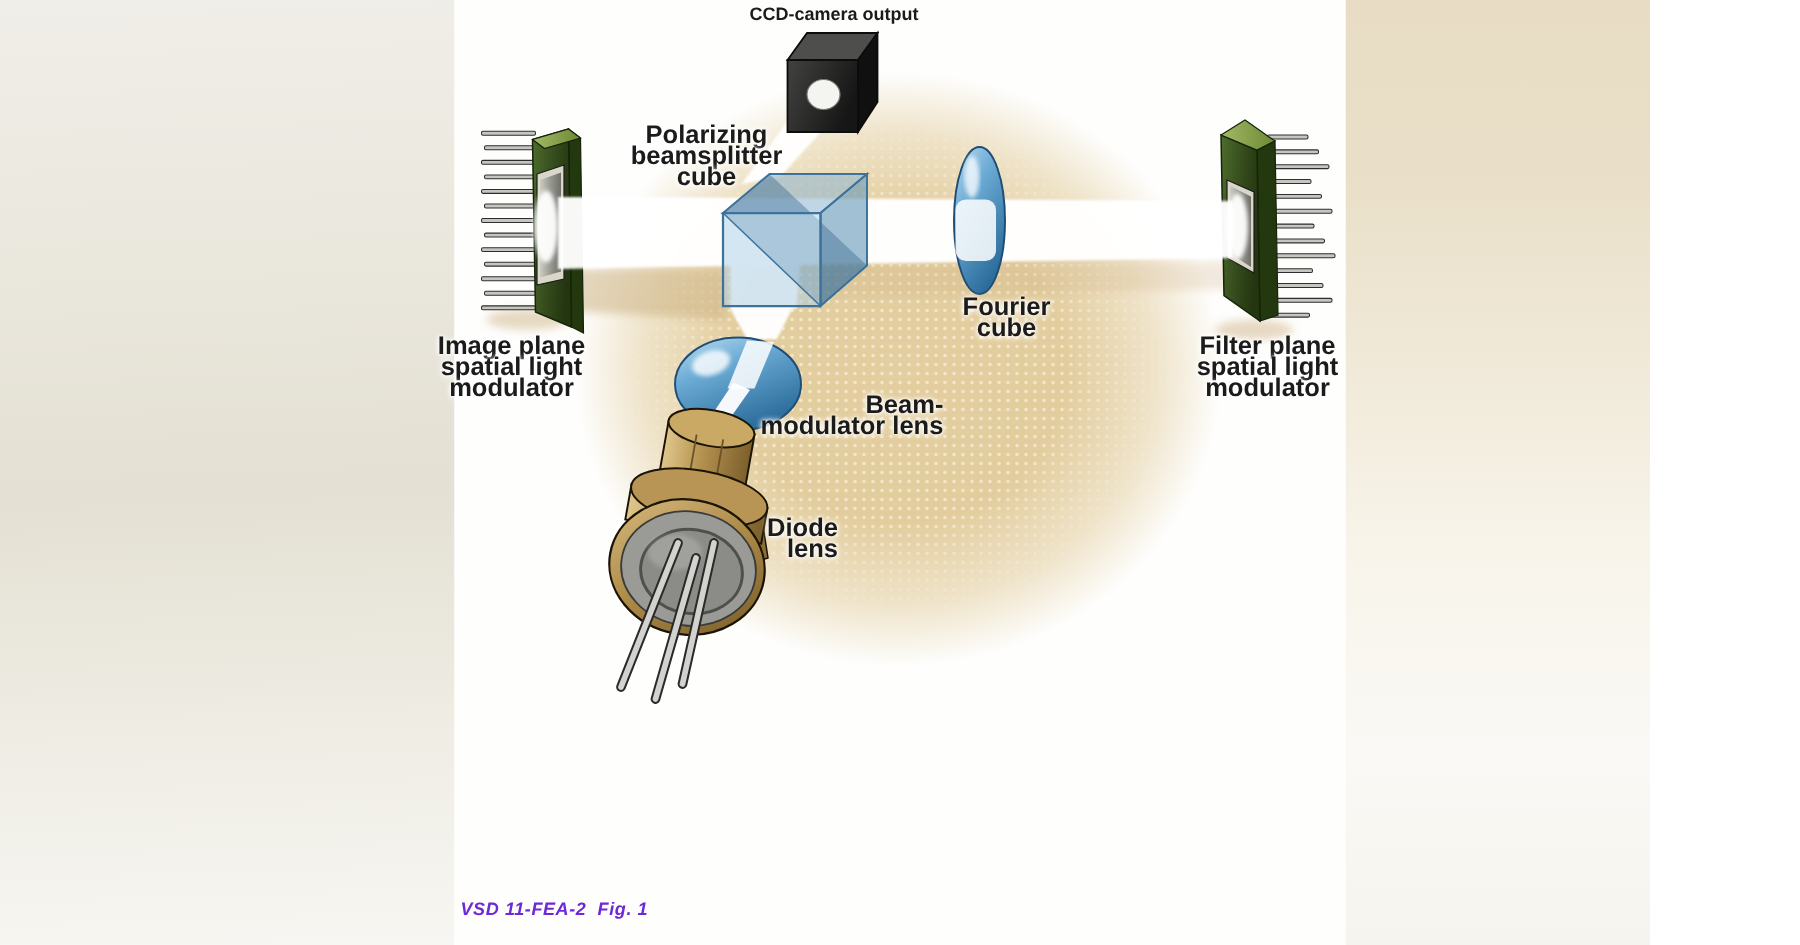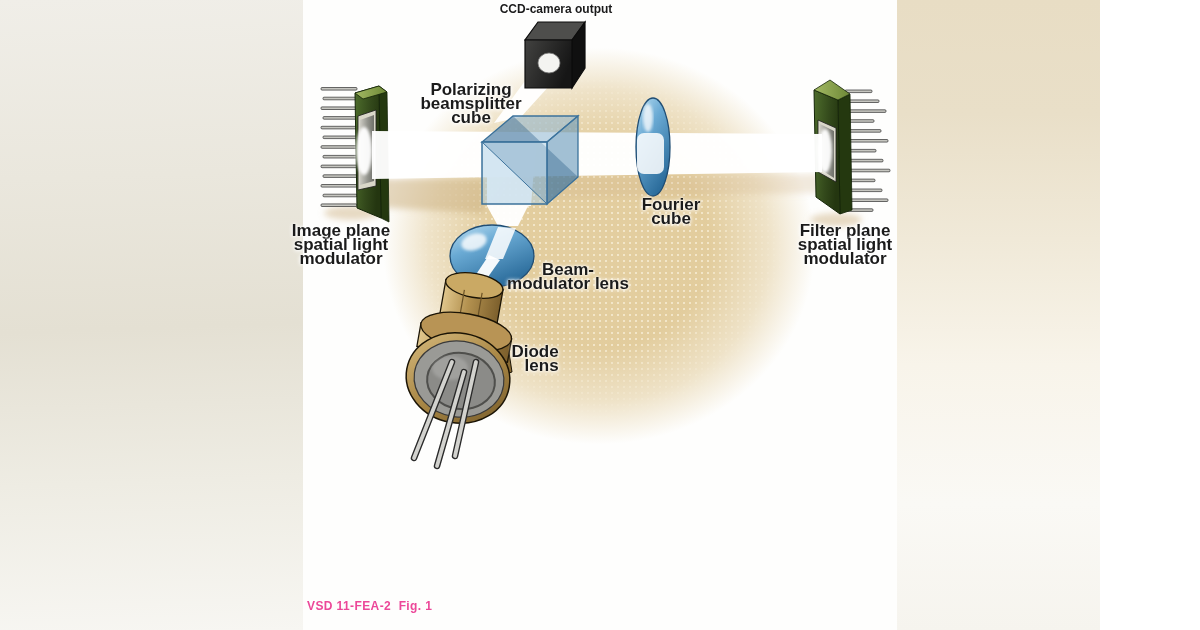--- a/index.html
+++ b/index.html
@@ -17,21 +17,21 @@
   .glow::after{content:'';position:absolute;left:0;top:0;right:0;bottom:0;
     background-image:radial-gradient(circle,rgba(255,250,235,.55) 1px,rgba(255,255,255,0) 1.5px);
     background-size:6px 6px;
     -webkit-mask-image:radial-gradient(ellipse 270px 250px at 296px 246px,#000 40%,transparent 72%);
     mask-image:radial-gradient(ellipse 270px 250px at 296px 246px,#000 40%,transparent 72%);}
   svg.diagram{position:absolute;left:0;top:0;pointer-events:none;}
   .lbl{position:absolute;font-size:17px;font-weight:700;color:#1b1b1b;
     line-height:14px;text-align:center;transform:translateX(-50%);white-space:nowrap;
     text-shadow:0 0 2px #fff,0 0 4px rgba(255,255,255,.95),0 1px 4px rgba(255,255,255,.85);}
   .caption{position:absolute;left:4px;top:599px;font-size:12px;font-weight:700;
-    color:#ec4899;letter-spacing:.4px;white-space:pre;}
+    color:#6d28d9;letter-spacing:.4px;white-space:pre;font-style:italic;}
 </style>
 </head>
 <body>
 
 <div class="canvas">
   <div class="bg-left"></div>
   <div class="bg-right"></div>
 
   <div class="figure">
     <div class="glow"></div>
@@ -214,21 +214,21 @@
     <div class="lbl" style="left:38px;top:224px;">
       <div>Image plane</div>
       <div>spatial light</div>
       <div>modulator</div>
     </div>
     <div class="lbl" style="left:542px;top:224px;">
       <div>Filter plane</div>
       <div>spatial light</div>
       <div>modulator</div>
     </div>
-    <div class="lbl" style="left:265px;top:263px;">
+    <div class="lbl" style="left:265px;top:263px;text-align:right;">
       <div>Beam-</div>
       <div>modulator lens</div>
     </div>
     <div class="lbl" style="left:232px;top:345px;text-align:right;">
       <div>Diode</div>
       <div>lens</div>
     </div>
     <div class="caption">VSD 11-FEA-2  Fig. 1</div>
   </div>
 </div>

